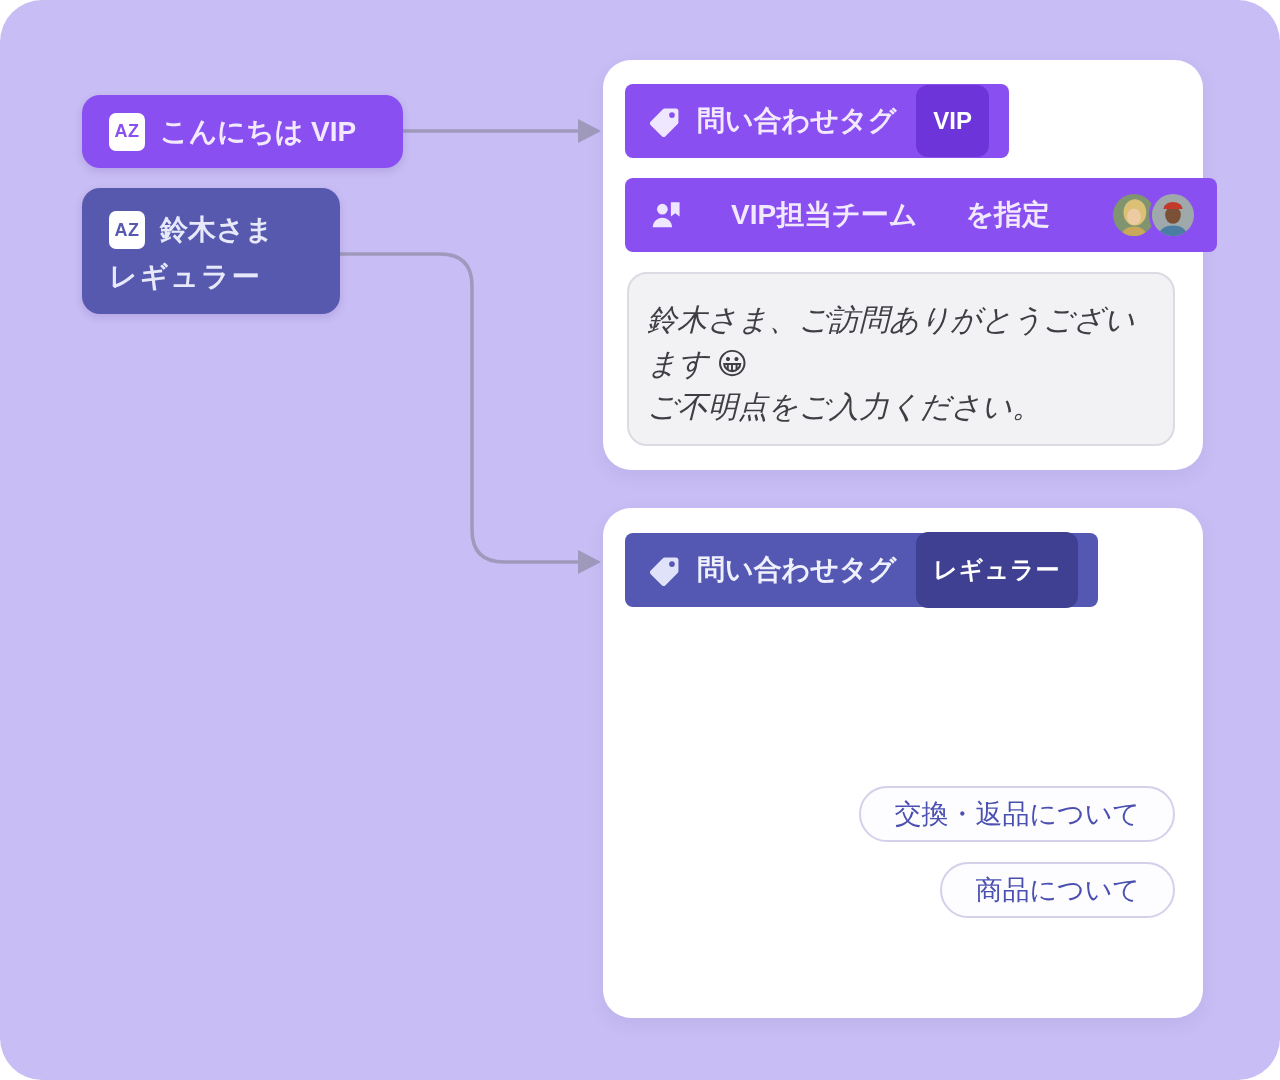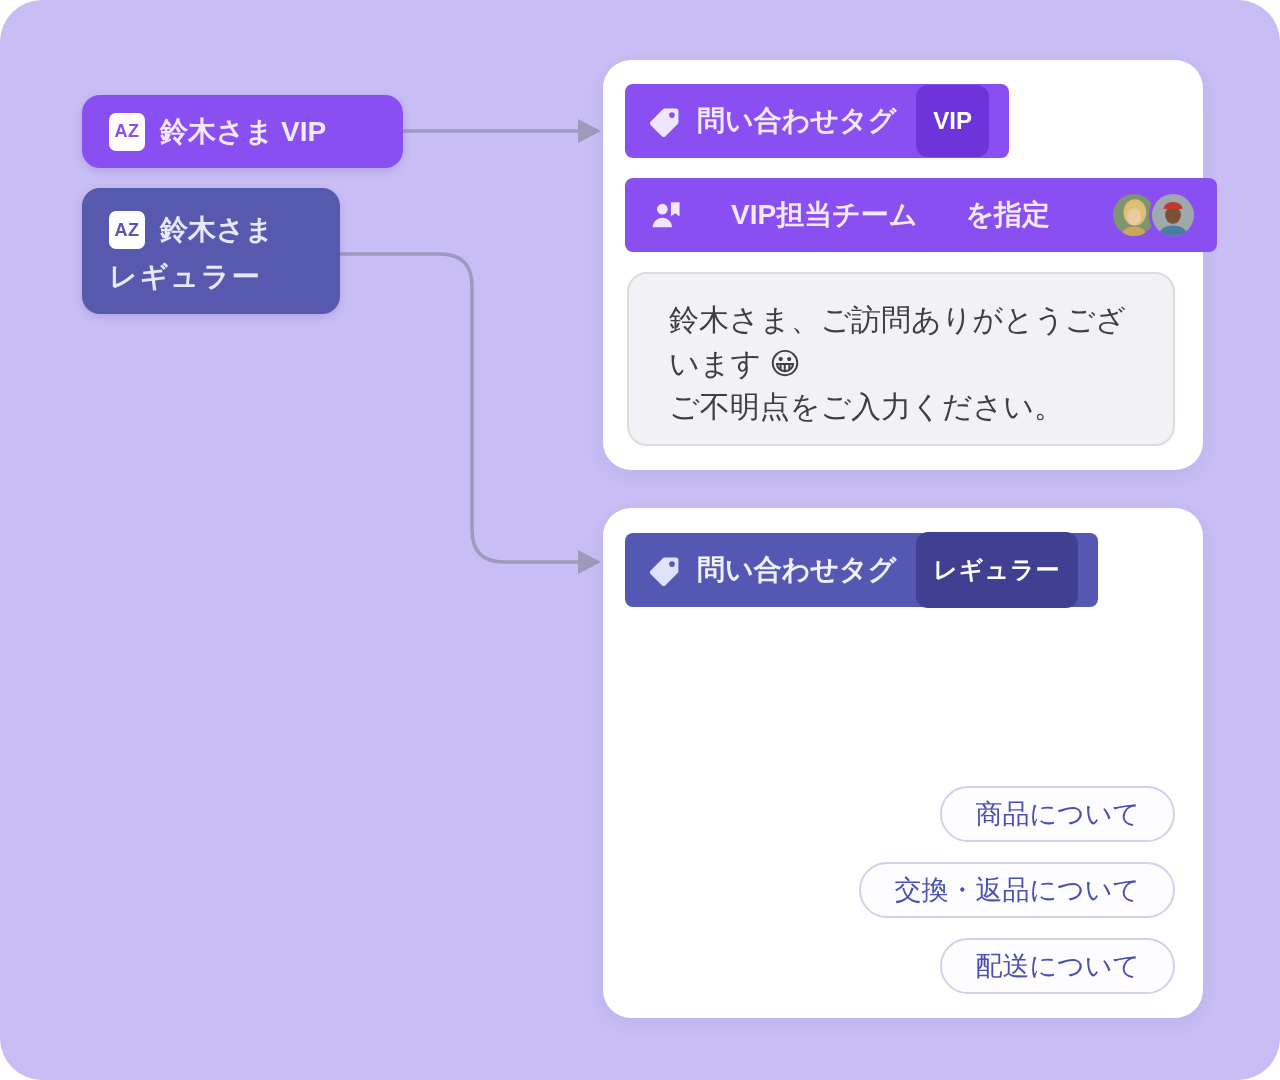--- a/index.html
+++ b/index.html
@@ -95,25 +95,26 @@
   }
   .avatar + .avatar { margin-left:-9px; }
 
   
   .bubble {
     position:absolute;
     left:24px; width:548px;
     background:#f2f1f4;
     border:2px solid #dcdae2;
     border-radius:20px;
-    padding:24px 40px;
+    padding:24px 18px;
     font-size:30px;
     line-height:1.45;
     color:#3f3e44;
     white-space:pre-line;
+    font-style:italic;
   }
   .vip-card .bubble { top:212px; height:174px; }
   .regular-card .bubble { top:120px; height:132px; padding-top:22px; }
 
   
   .quick-replies {
     position:absolute; right:28px; top:278px;
     display:flex; flex-direction:column; align-items:flex-end; gap:20px;
   }
   .quick-reply {
@@ -143,21 +144,21 @@
       <path d="M340 254 H440 Q472 254 472 286 V530 Q472 562 504 562 H578"></path>
     </g>
     <g fill="#9f9abc" stroke="none">
       <polygon points="578,119 601,131 578,143"></polygon>
       <polygon points="578,550 601,562 578,574"></polygon>
     </g>
   </svg>
 
   <div class="rank-chip vip">
     <span class="az-icon">AZ</span>
-    <span>鈴木さま VIP</span>
+    <span>こんにちは VIP</span>
   </div>
 
   <div class="rank-chip regular">
     <div class="row1">
       <span class="az-icon">AZ</span>
       <span>鈴木さま</span>
     </div>
     <div class="row2">レギュラー</div>
   </div>
 
@@ -214,19 +215,18 @@
           <path d="M12.6 2H4a2 2 0 0 0-2 2v8.6c0 .53.21 1.04.59 1.41l9.4 9.4a2 2 0 0 0 2.83 0l8.6-8.6a2 2 0 0 0 0-2.83l-9.4-9.4A2 2 0 0 0 12.6 2z" fill="#dfe2f8"></path>
           <circle cx="7" cy="7" r="2.2" fill="#5558b2"></circle>
         </g>
       </svg>
       <span>問い合わせタグ</span>
       <span class="pill-badge regular">レギュラー</span>
     </div>
 
 
     <div class="quick-replies">
+      <button class="quick-reply">交換・返品について</button>
       <button class="quick-reply">商品について</button>
-      <button class="quick-reply">交換・返品について</button>
-      <button class="quick-reply">配送について</button>
     </div>
   </div>
 
 </div>
 
 </body></html>

